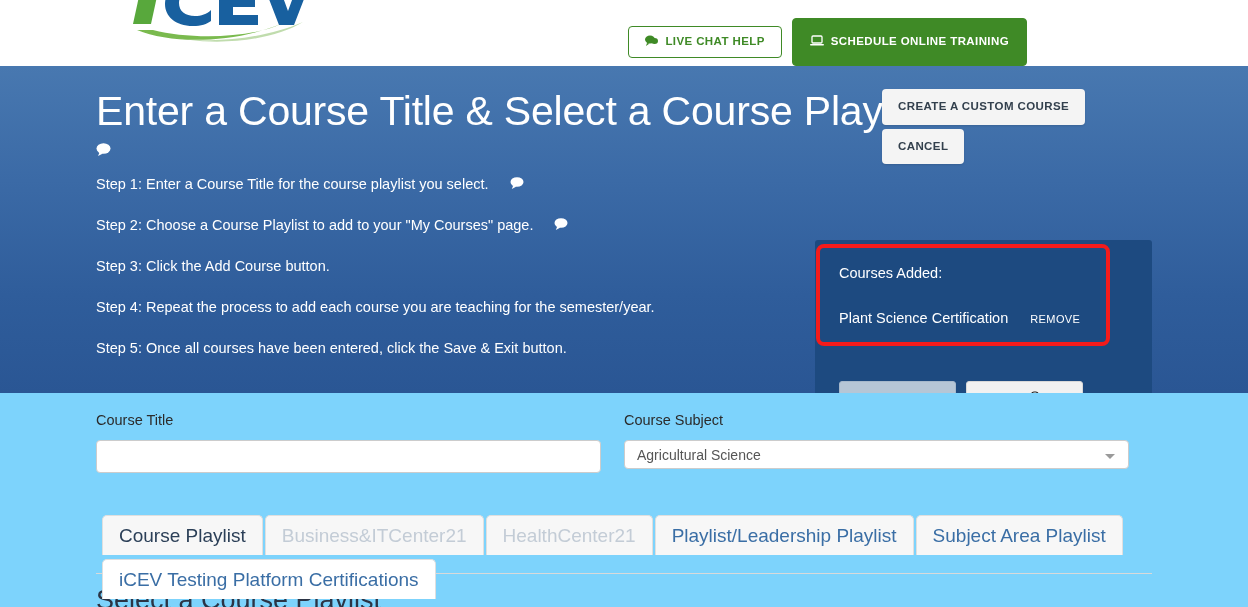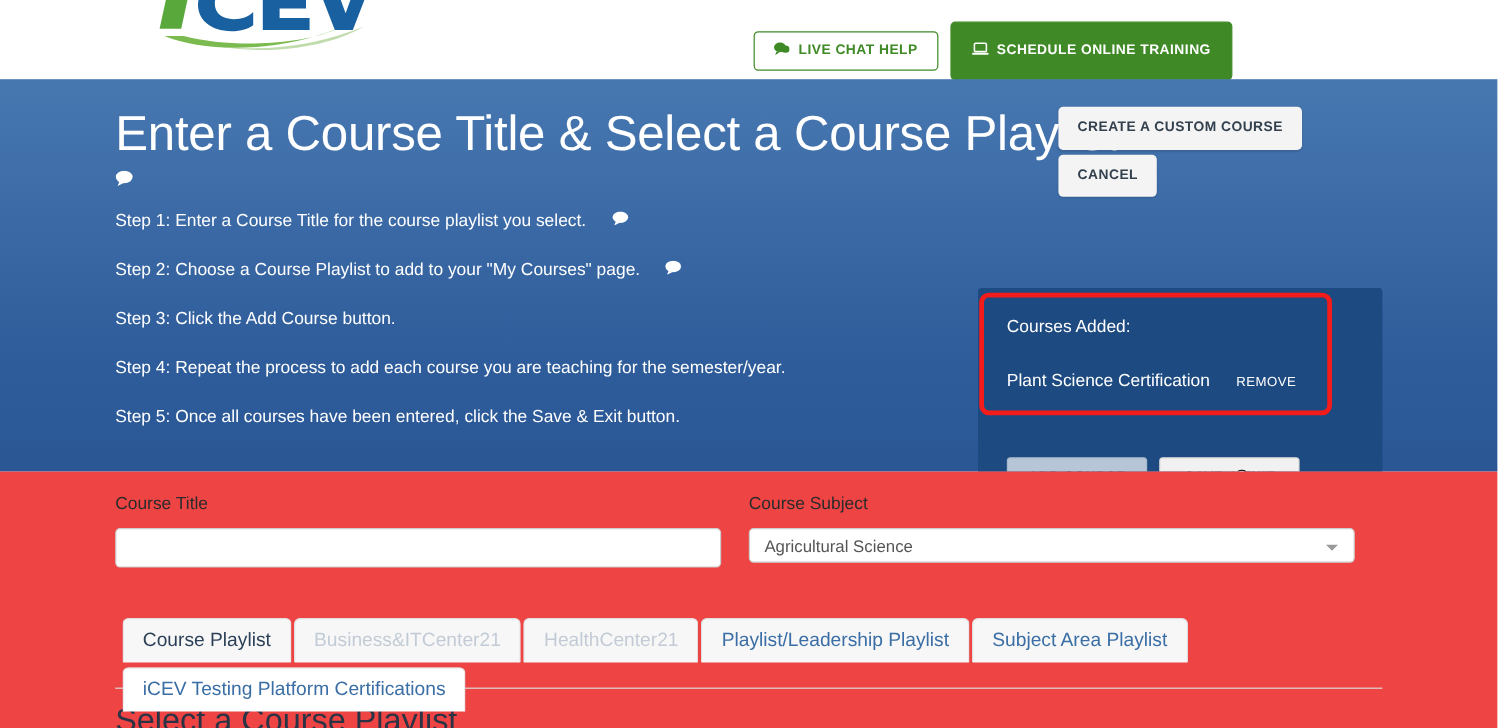--- a/index.html
+++ b/index.html
@@ -119,21 +119,21 @@
     border-radius:4px; padding:12px 16px;
     font-size:11.5px; font-weight:bold; letter-spacing:.4px;
     cursor:pointer; display:block; margin-top:4px; line-height:1;
     box-shadow:0 1px 2px rgba(0,0,0,.12);
   }
 
   
   .cursor { position:absolute; left:1028px; top:325px; width:22px; height:28px; }
 
   
-  .form-area { position:absolute; left:0; top:393px; width:1248px; height:214px; background:#ef4444; }
+  .form-area { position:absolute; left:0; top:393px; width:1248px; height:214px; background:#7dd3fc; }
   .field-label {
     position:absolute; color:#2b2b2b; font-size:14.5px;
   }
   .lbl-course-title { left:96px; top:19px; }
   .lbl-course-subject { left:624px; top:19px; }
   .input-course-title {
     position:absolute; left:96px; top:47px; width:505px; height:33px;
     border:1px solid #ccc; border-radius:4px; background:#fff;
     font-family:"Liberation Sans", sans-serif; font-size:14px;
     padding:0 12px; color:#444; outline:none;
@@ -155,21 +155,21 @@
   }
 
   
   .tabs {
     position:absolute; left:102px; top:122px; width:1050px;
     display:flex; flex-wrap:wrap; gap:2px; align-items:flex-start;
   }
   .tab {
     background:#f7f7f7; border:1px solid #dfdfdf; border-bottom:none;
     border-radius:5px 5px 0 0;
-    padding:10px 16px; font-size:16px; color:#3a6ea5;
+    padding:10px 16px; font-size:19px; color:#3a6ea5;
     cursor:pointer; white-space:nowrap; line-height:1;
     margin-bottom:2px;
   }
   .tab.dark { color:#2b3f57; font-weight:normal; }
   .tab.disabled { color:#c3ccd6; cursor:default; }
   .tab.active {
     background:#ffffff; border-color:#dfdfdf; color:#3a6ea5;
     position:relative; z-index:3;
   }
   .tab-rule {

